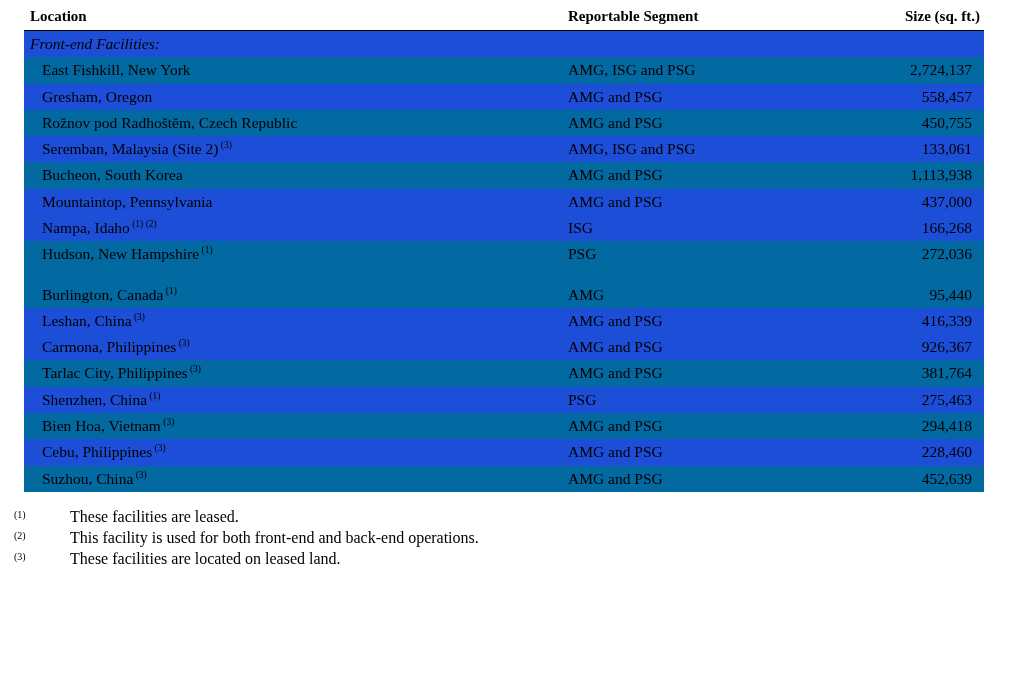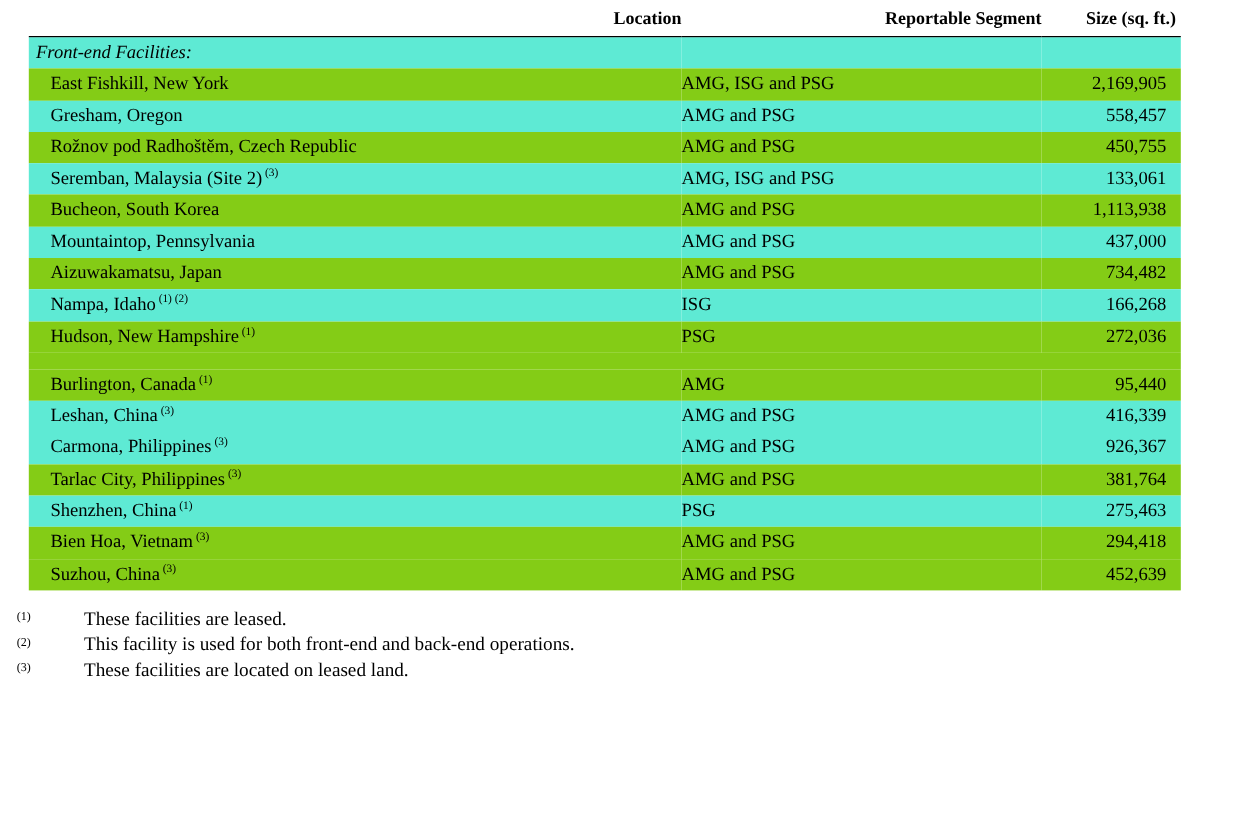--- a/index.html
+++ b/index.html
@@ -29,37 +29,37 @@
     table-layout: fixed;
   }
   table.facilities col.c-loc   { width: 544px; }
   table.facilities col.c-seg   { width: 300px; }
   table.facilities col.c-size  { width: 116px; }
 
   thead th {
     font-family: "Liberation Serif", serif;
     font-weight: bold;
     font-size: 15px;
-    text-align: right;
+    text-align: left;
     padding: 0 0 5px 0;
     border-bottom: 1.3px solid #000;
     vertical-align: bottom;
   }
   thead th.loc { padding-left: 6px; }
   thead th.seg { padding-left: 0px; }
   thead th.size { text-align: right; padding-right: 4px; }
 
   tbody td {
     font-size: 15.5px;
     padding: 4px 0 4px 0;
     vertical-align: middle;
     line-height: 1.18;
   }
-  tbody tr.shaded td { background: #5eead4; }
-  tbody tr.plain td { background: #84cc16; }
+  tbody tr.shaded td { background: #1d4ed8; }
+  tbody tr.plain td { background: #0369a1; }
 
   td.loc   { padding-left: 18px; }
   td.seg   { padding-left: 0px; }
   td.size  { text-align: right; padding-right: 12px; }
 
   tr.section td.loc {
     font-style: italic;
     padding-left: 6px;
   }
   tr.spacer td {
@@ -113,21 +113,21 @@
     </thead>
     <tbody id="tbody">
         <tr class="section shaded">
           <td class="loc">Front-end Facilities:</td>
           <td class="seg"></td>
           <td class="size"></td>
         </tr>
         <tr class="plain">
           <td class="loc">East Fishkill, New York</td>
           <td class="seg">AMG, ISG and PSG</td>
-          <td class="size">2,169,905</td>
+          <td class="size">2,724,137</td>
         </tr>
         <tr class="shaded">
           <td class="loc">Gresham, Oregon</td>
           <td class="seg">AMG and PSG</td>
           <td class="size">558,457</td>
         </tr>
         <tr class="plain">
           <td class="loc">Rožnov pod Radhoštěm, Czech Republic</td>
           <td class="seg">AMG and PSG</td>
           <td class="size">450,755</td>
@@ -140,25 +140,20 @@
         <tr class="plain">
           <td class="loc">Bucheon, South Korea</td>
           <td class="seg">AMG and PSG</td>
           <td class="size">1,113,938</td>
         </tr>
         <tr class="shaded">
           <td class="loc">Mountaintop, Pennsylvania</td>
           <td class="seg">AMG and PSG</td>
           <td class="size">437,000</td>
         </tr>
-        <tr class="plain">
-          <td class="loc">Aizuwakamatsu, Japan</td>
-          <td class="seg">AMG and PSG</td>
-          <td class="size">734,482</td>
-        </tr>
         <tr class="shaded">
           <td class="loc">Nampa, Idaho<sup> (1) (2)</sup></td>
           <td class="seg">ISG</td>
           <td class="size">166,268</td>
         </tr>
         <tr class="plain">
           <td class="loc">Hudson, New Hampshire<sup> (1)</sup></td>
           <td class="seg">PSG</td>
           <td class="size">272,036</td>
         </tr>
@@ -187,20 +182,25 @@
         </tr>
         <tr class="shaded">
           <td class="loc">Shenzhen, China<sup> (1)</sup></td>
           <td class="seg">PSG</td>
           <td class="size">275,463</td>
         </tr>
         <tr class="plain">
           <td class="loc">Bien Hoa, Vietnam<sup> (3)</sup></td>
           <td class="seg">AMG and PSG</td>
           <td class="size">294,418</td>
+        </tr>
+        <tr class="shaded">
+          <td class="loc">Cebu, Philippines<sup> (3)</sup></td>
+          <td class="seg">AMG and PSG</td>
+          <td class="size">228,460</td>
         </tr>
         <tr class="plain">
           <td class="loc">Suzhou, China<sup> (3)</sup></td>
           <td class="seg">AMG and PSG</td>
           <td class="size">452,639</td>
         </tr>
       </tbody>
   </table>
 
   <div class="footnotes" id="footnotes">

